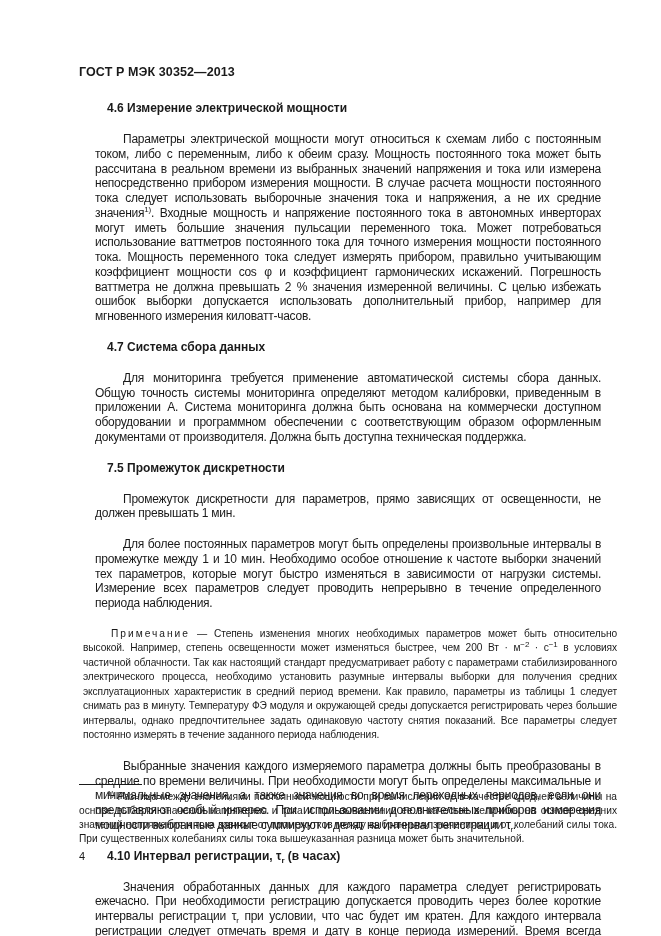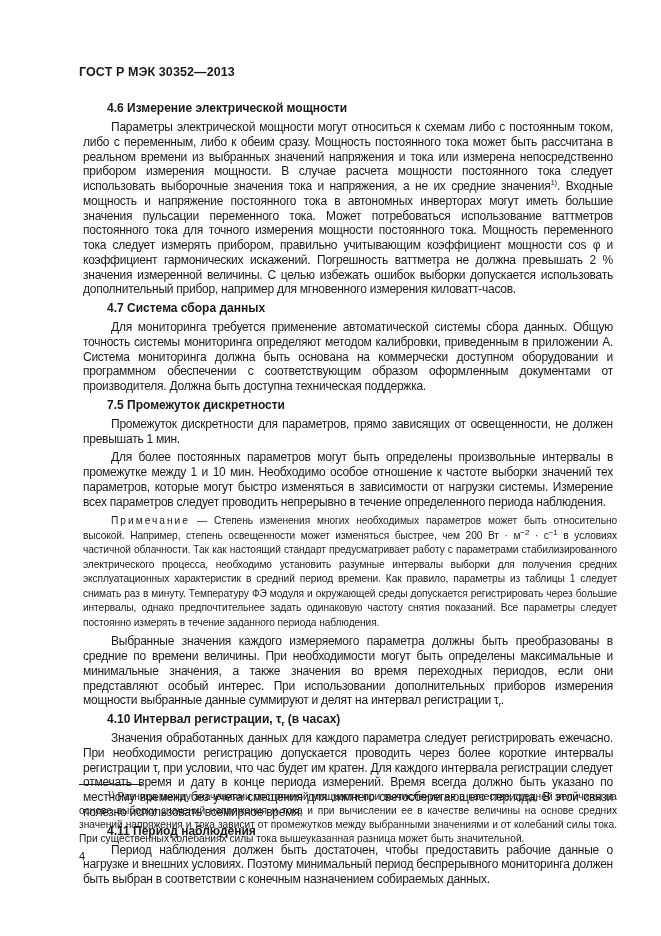--- a/index.html
+++ b/index.html
@@ -1,21 +1,21 @@
 <!DOCTYPE html>
 <html><head>
 <meta charset="utf-8">
 <style>
   html, body { margin:0; padding:0; background:#ffffff; }
   body { width:661px; height:936px; position:relative; overflow:hidden;
          font-family:"Liberation Sans", sans-serif; color:#1a1a1a; }
   .header { position:absolute; left:79px; top:65px; font-size:12.5px; font-weight:bold; letter-spacing:0.1px; }
   .content { position:absolute; left:79px; top:100px; width:538px; }
   .h { font-weight:bold; font-size:12px; line-height:15px; padding-left:28px; margin:1px 0 0 0; }
-  .p { font-size:12px; line-height:14.75px; text-align:justify; text-indent:28px; margin:4px; letter-spacing:-0.25px; }
+  .p { font-size:12px; line-height:14.75px; text-align:justify; text-indent:28px; margin:16px; letter-spacing:-0.25px; }
   .note { font-size:10.2px; line-height:14.5px; text-align:justify; text-indent:28px; margin:5px 0 3px 4px; letter-spacing:-0.1px; }
   .spaced { letter-spacing:2px; }
   sup { font-size:8px; line-height:0; }
   sub { font-size:8px; line-height:0; }
   .fnrule { position:absolute; left:79px; top:784px; width:63px; height:1px; background:#1a1a1a; }
   .footnote { position:absolute; left:79px; top:790px; width:538px; font-size:10.2px; line-height:14px; text-align:justify; text-indent:28px; letter-spacing:0px; margin:0; }
   .pagenum { position:absolute; left:79px; top:850px; font-size:11px; }
 </style>
 </head>
 <body>

